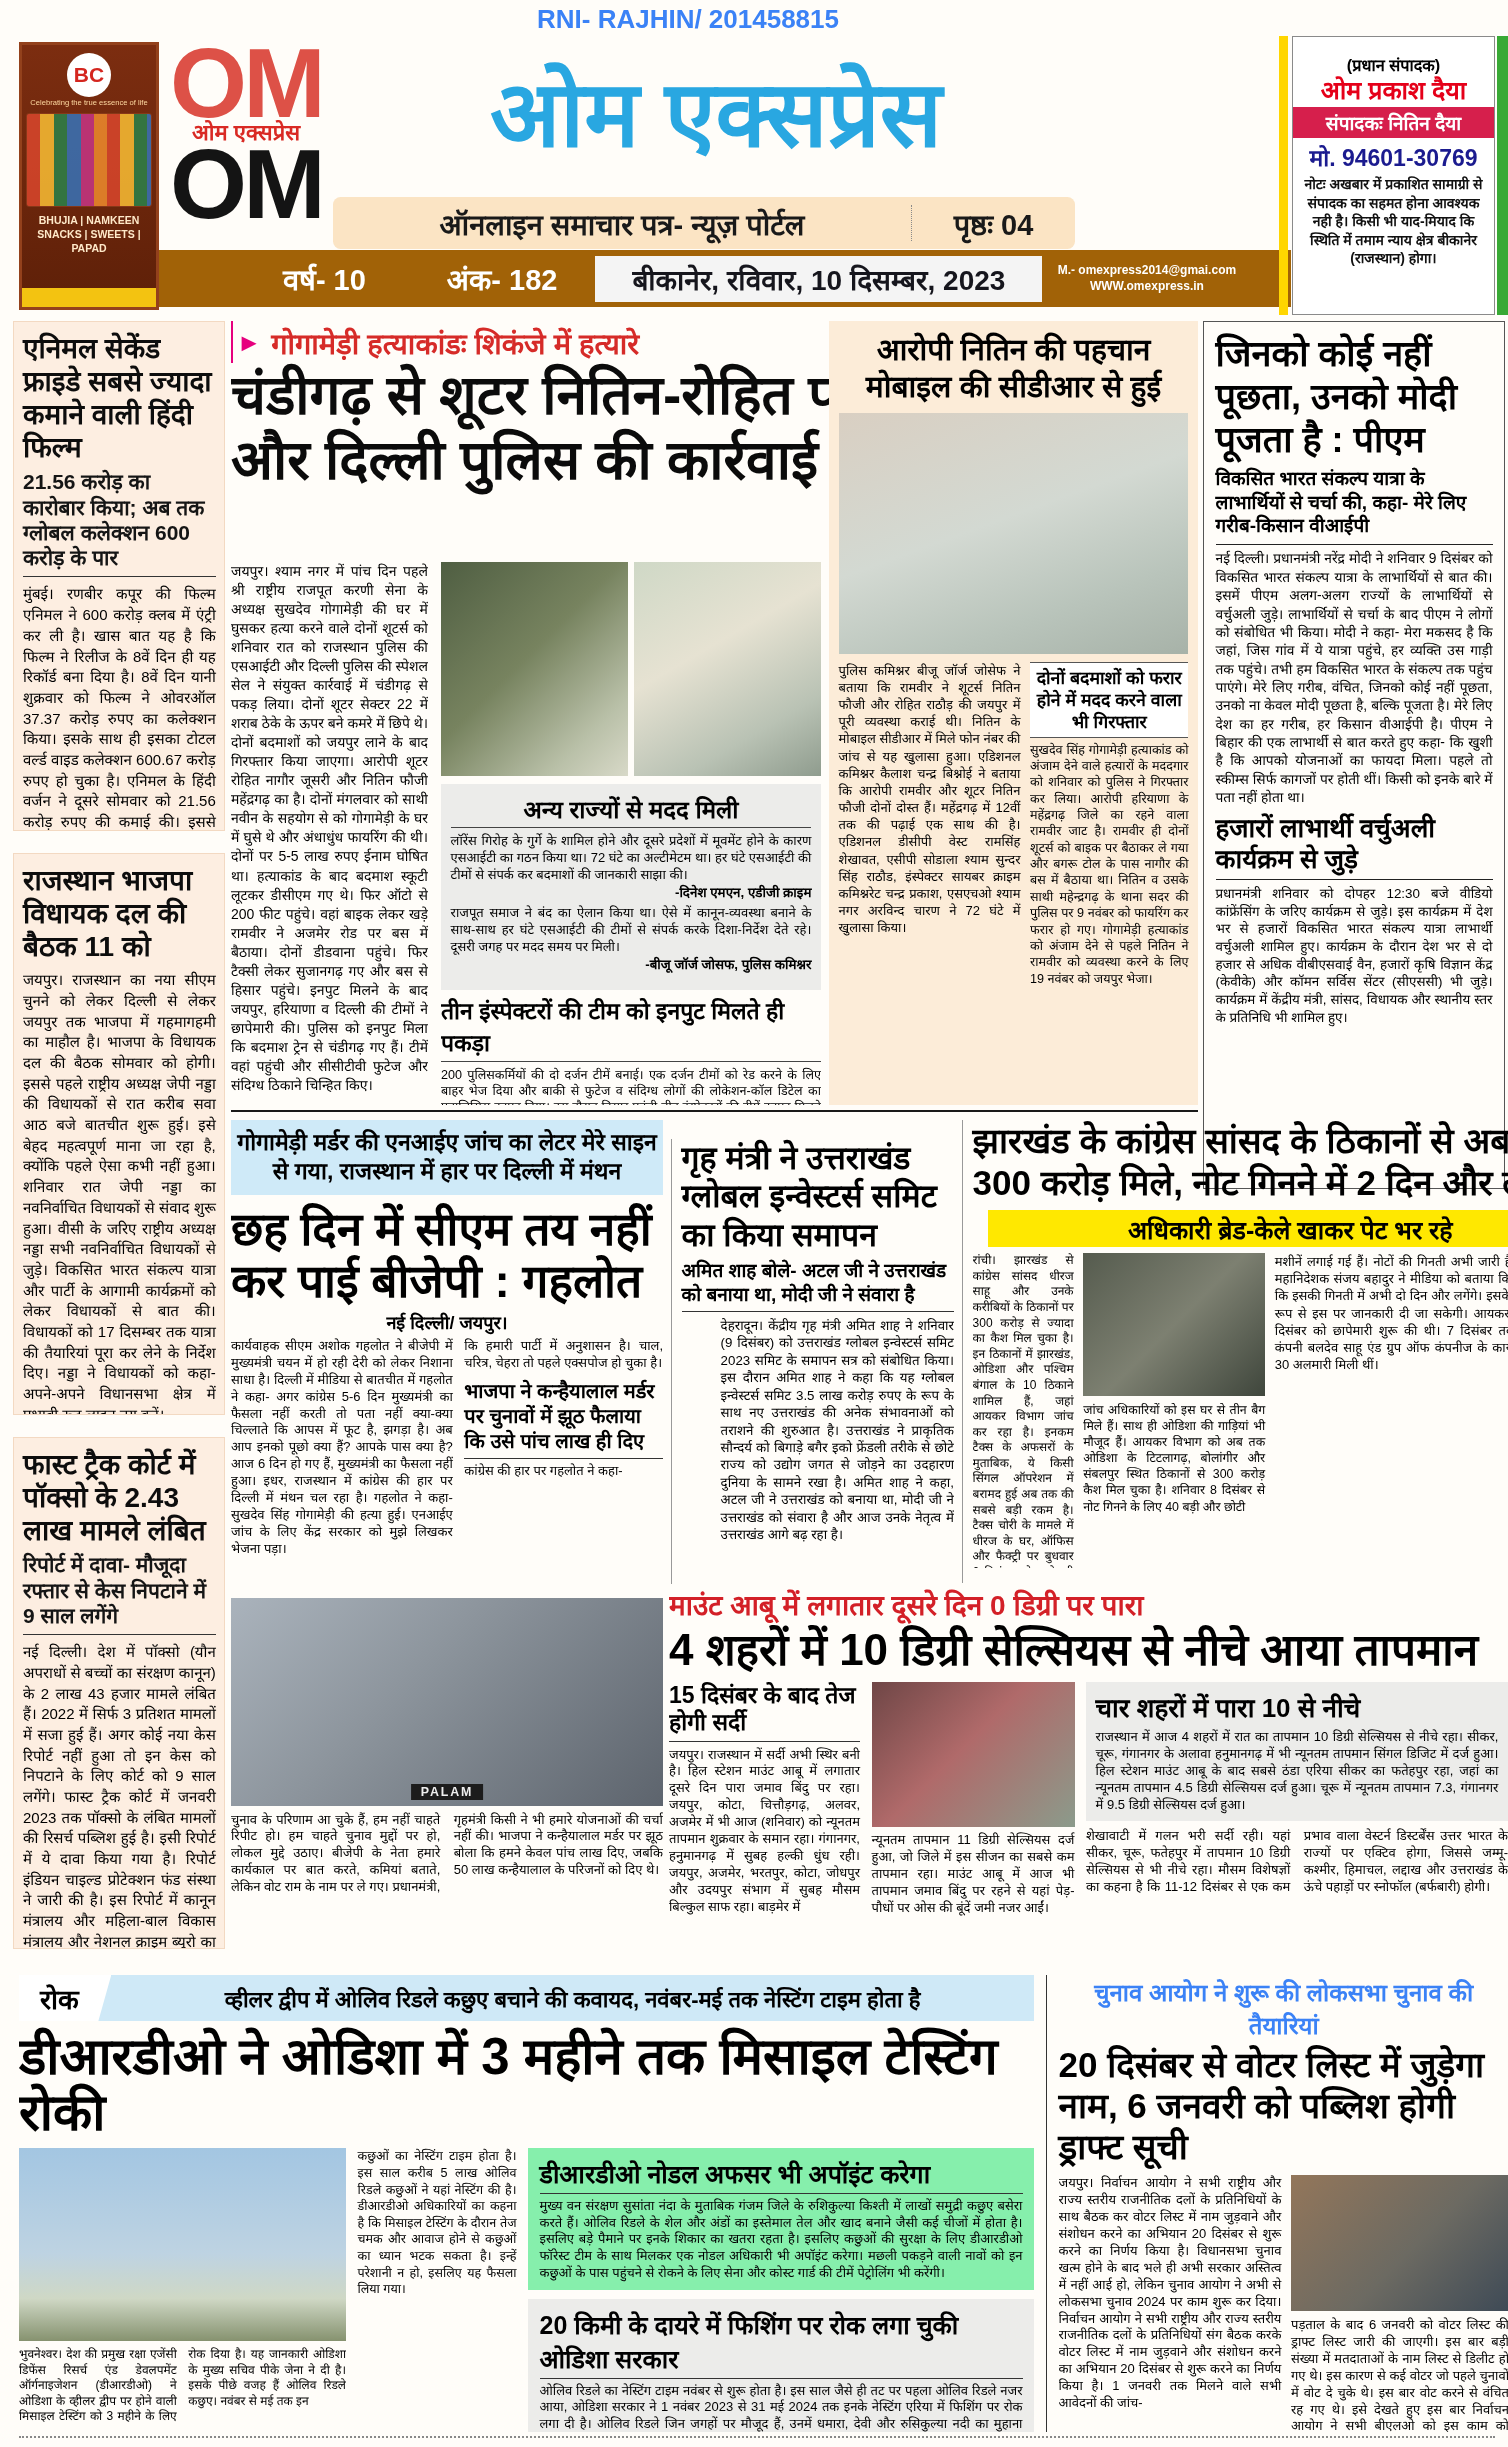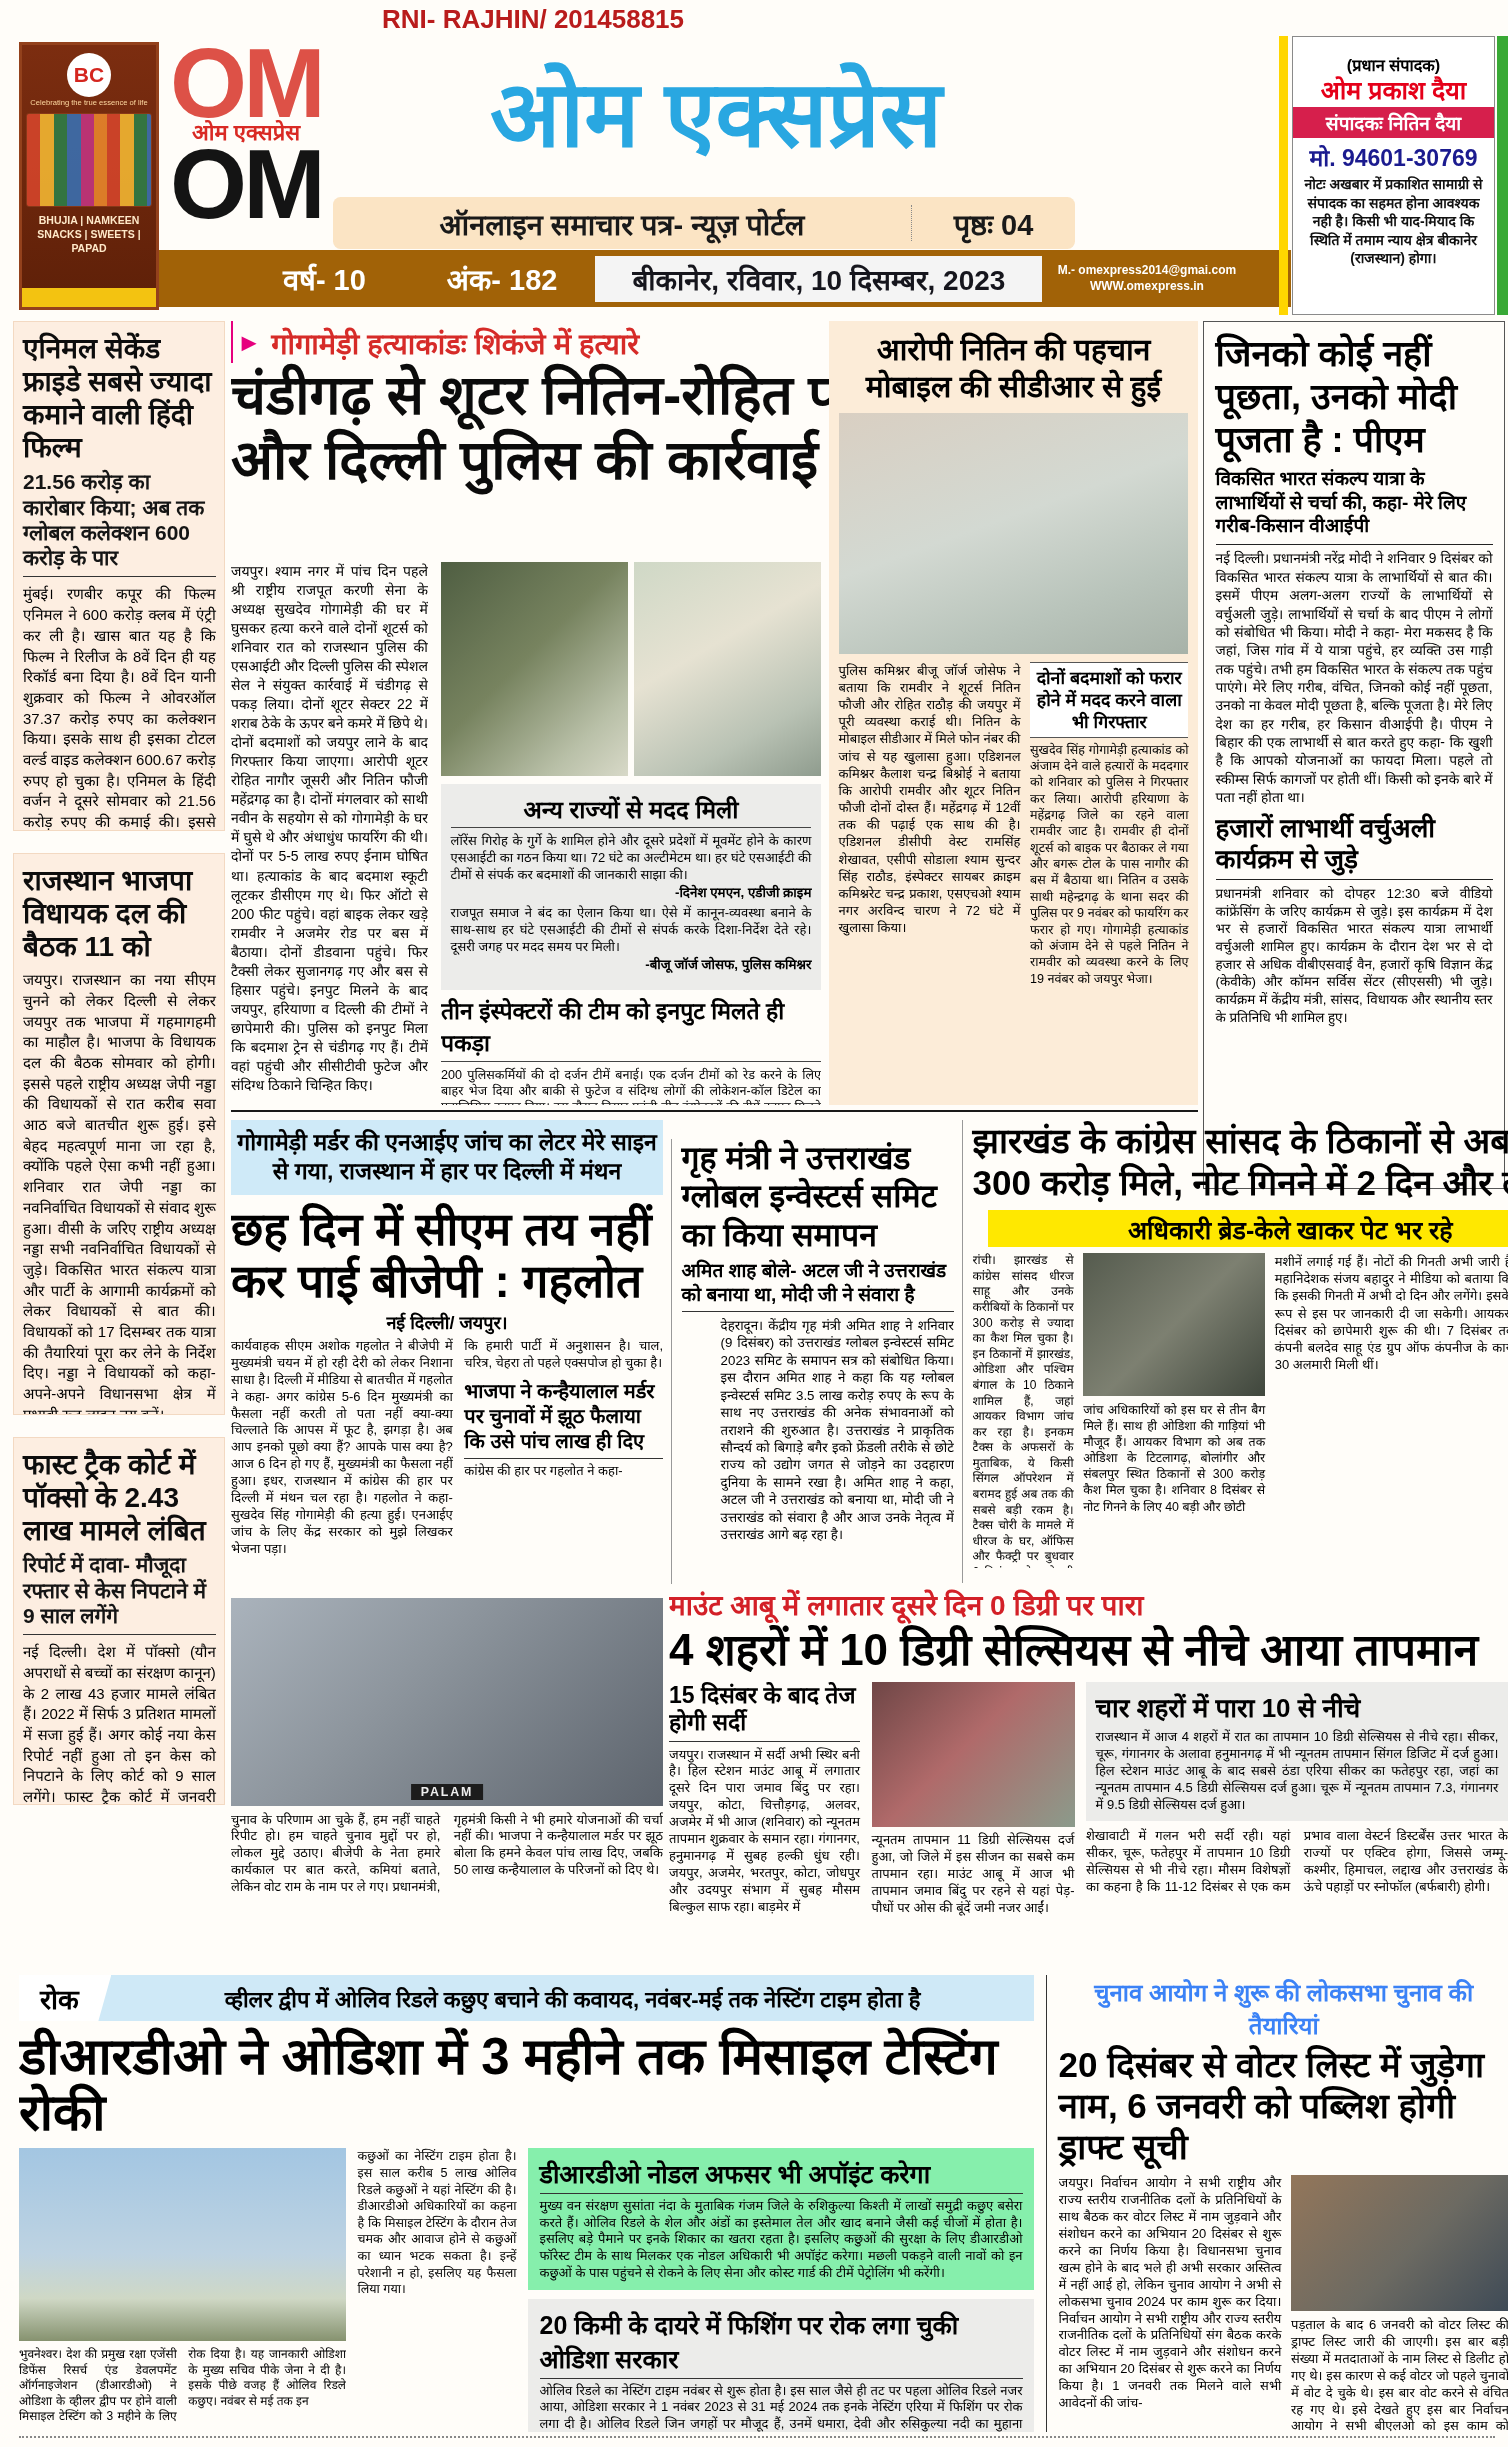--- a/index.html
+++ b/index.html
@@ -1,21 +1,21 @@
 <!DOCTYPE html>
 <html lang="hi"><head>
 <meta charset="utf-8">
 <style>
   html,body{margin:0;padding:0;}
   body{background:#e8e8e8;font-family:"Liberation Sans","DejaVu Sans",sans-serif;}
   .page{position:relative;width:1508px;height:2447px;background:#fffdf9;margin:0 auto;overflow:hidden;}
   .just{text-align:justify;}
 
   
-  #rni{position:absolute;left:382px;top:3.8px;width:612px;text-align:left;font-weight:bold;font-size:26px;color:#b91c1c;}
+  #rni{position:absolute;left:382px;top:3.8px;width:612px;text-align:center;font-weight:bold;font-size:26px;color:#3b82f6;}
   #ad{position:absolute;left:19px;top:42px;width:140px;height:268px;background:linear-gradient(180deg,#7c2d10,#5e2008);border:3.8px solid #93411c;box-sizing:border-box;color:#fff;text-align:center;overflow:hidden;}
   .ad-logo{width:44px;height:44px;border-radius:50%;background:#fff;color:#d4261f;font-weight:bold;font-size:21px;line-height:44px;margin:7.6px auto 1.9px;}
   .ad-tag{font-size:7.6px;color:#ffd9a0;}
   .ad-shelf{height:92px;margin:5.7px 3.8px;background:
     repeating-linear-gradient(90deg,#d4452b 0 13.4px,#f2b632 13.4px 27px,#2e7d46 27px 40px,#3a6fb0 40px 54px,#c2357f 54px 67px,#e8862c 67px 80px);
     border:1.9px solid #8a3a1a;border-radius:2.9px;opacity:.9;}
   .ad-line{font-size:10.5px;font-weight:bold;line-height:1.35;color:#ffe9c9;}
   .ad-strip{position:absolute;left:0;right:0;bottom:0;height:19px;background:#f3c311;}
   #logo{position:absolute;left:164px;top:44px;width:164px;height:229px;text-align:center;overflow:hidden;}
   .logo-om-red{font-weight:bold;font-size:99px;line-height:.78;color:#dd5147;letter-spacing:-3.8px;}
@@ -53,21 +53,21 @@
   .ph-label{position:absolute;left:50%;bottom:5.7px;transform:translateX(-50%);background:#1c1c1c;color:#eee;font-weight:bold;font-size:12.4px;padding:1px 9.6px;letter-spacing:1.9px;}
 
   
   #sidebar{position:absolute;left:13.4px;top:321px;width:212px;height:1625px;}
   .side-art{background:#fdeee1;border:1px solid #f3d9c2;box-sizing:border-box;padding:9.6px 8.6px;margin-bottom:22px;overflow:hidden;}
   .sa-title{font-weight:bold;font-size:28px;line-height:1.18;color:#0d0d0d;}
   .sa-sub{font-weight:bold;font-size:21px;line-height:1.2;color:#151515;border-bottom:1.9px solid #333;padding:5.7px 0;}
   .sa-body{font-size:15px;line-height:1.38;margin-top:7.6px;}
   #side1{height:510px;}
   #side2{height:562px;}
-  #side3{height:368px;}
+  #side3{height:512px;}
 
   
   #main{position:absolute;left:231px;top:321px;width:967px;height:791px;border-bottom:2.9px solid #1a1a1a;box-sizing:border-box;overflow:hidden;}
   .kicker-row{display:flex;align-items:center;height:42px;border-left:2.9px solid #e6007e;padding-left:3.8px;}
   .kicker-arrow{color:#e6007e;font-size:25px;margin-right:9.6px;}
   .kicker-text{color:#d62b28;font-weight:bold;font-size:29px;}
   .main-headline{font-weight:bold;font-size:55px;line-height:1.18;color:#0b0b0b;height:199px;overflow:hidden;}
   .main-body-wrap{position:relative;height:543px;}
   .mb-col1{position:absolute;left:0;top:0;width:197px;height:543px;font-size:14px;line-height:1.36;overflow:hidden;}
   .mb-photos{position:absolute;left:210px;top:0;width:380px;height:214px;display:flex;gap:5.7px;}

